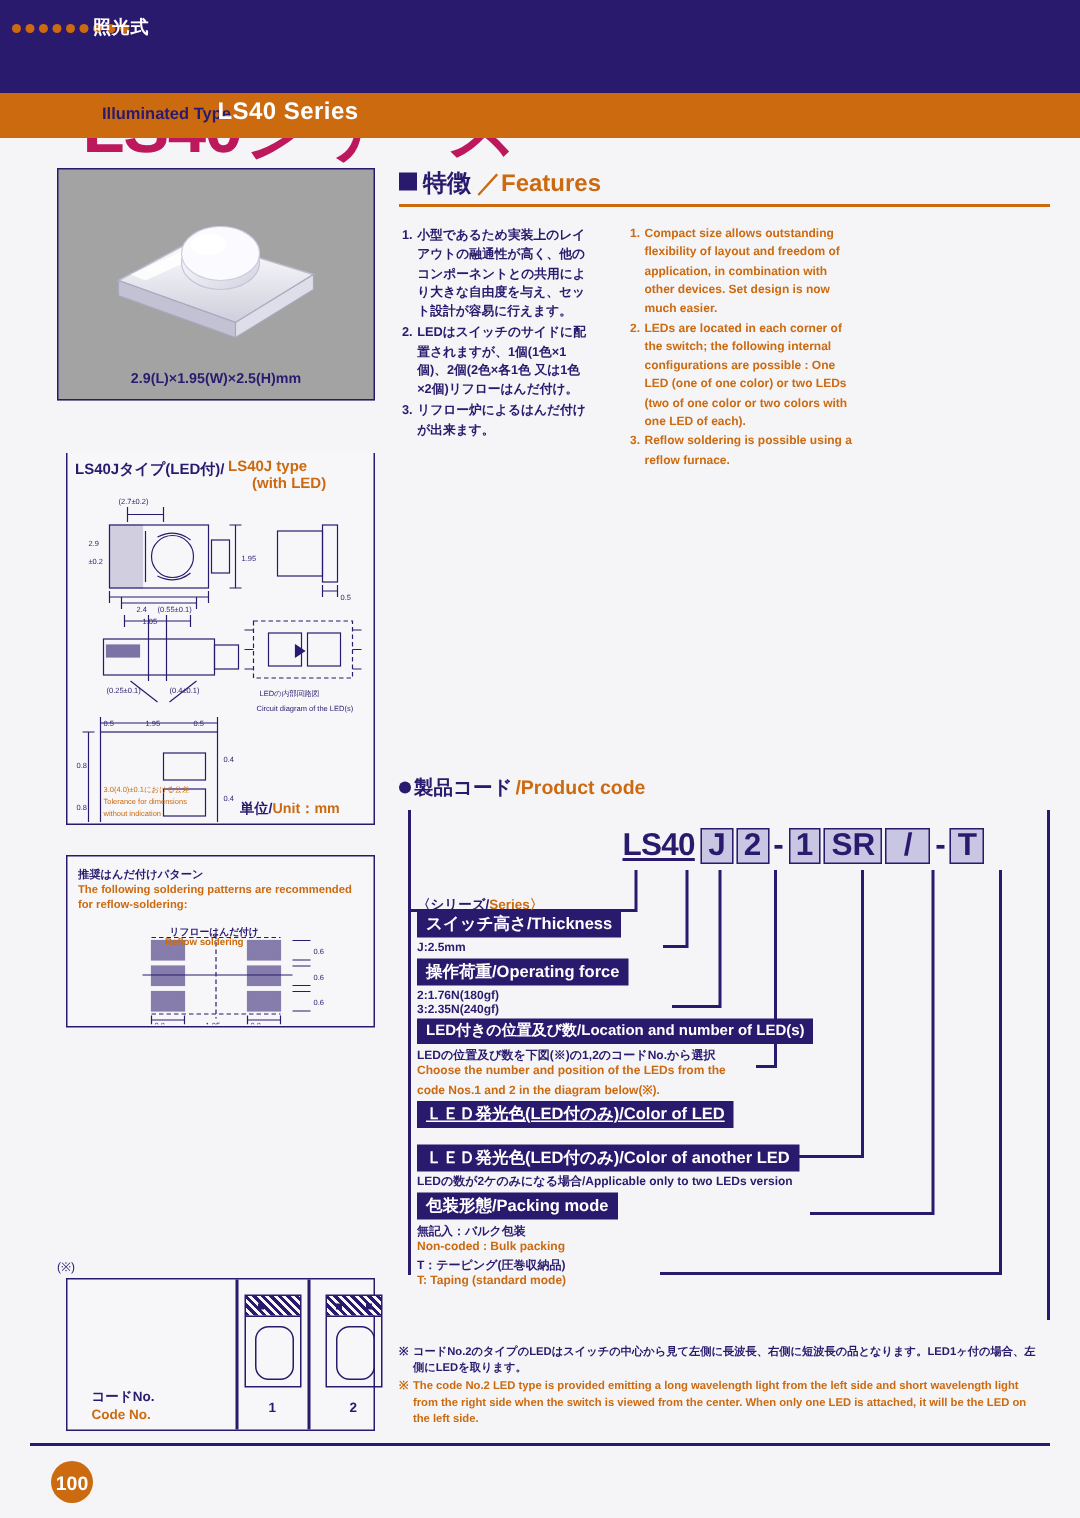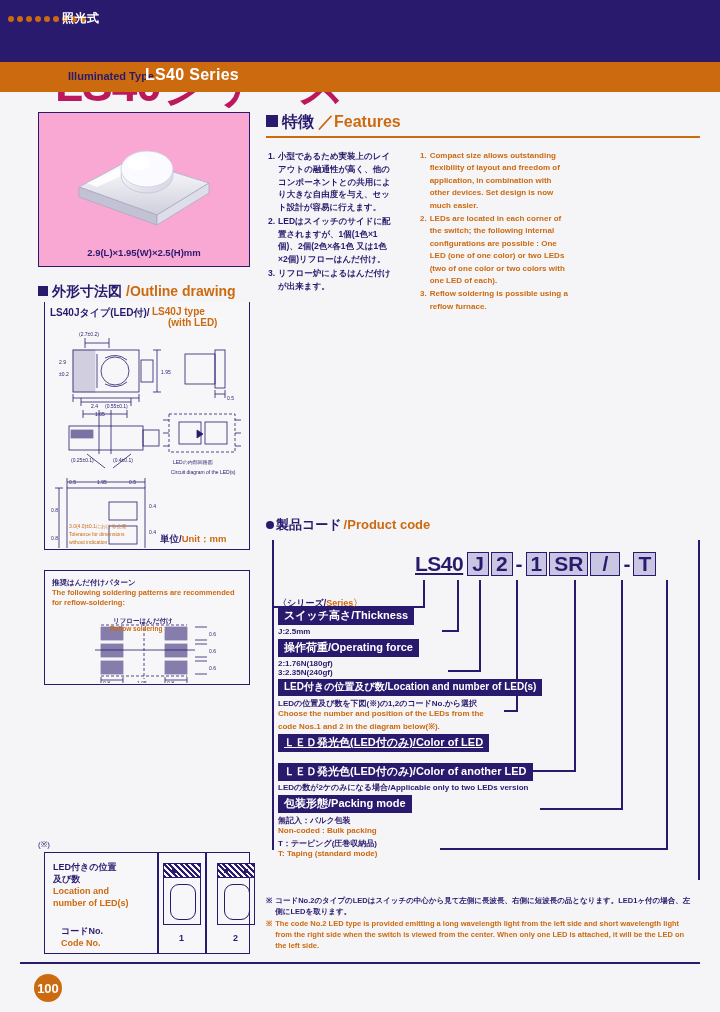--- a/index.html
+++ b/index.html
@@ -44,21 +44,21 @@
     font-size: 14px; font-weight: bold; color: #2a1a6e;
     display: flex; align-items: baseline; gap: 4px;
   }
   .sq-mark { display:inline-block; width: 10px; height: 10px; background: #2a1a6e; }
   .sec-head .jp { color: #2a1a6e; }
   .sec-head .en { color: #cc6a10; }
 
   
   .photo-box {
     position: absolute; left: 38px; top: 112px; width: 212px; height: 155px;
-    border: 1.5px solid #2a1a6e; background: #f9a8d4;
+    border: 1.5px solid #2a1a6e; background: #a3a3a3;
   }
   .photo-art { position: absolute; left: 30px; top: 22px; width: 150px; height: 90px; }
   .photo-cap {
     position: absolute; left: 0; right: 0; bottom: 8px;
     text-align: center; font-size: 9.5px; color: #2a1a6e; font-weight: bold;
   }
 
   .outline-head { position: absolute; left: 38px; top: 283px; }
   .outline-box {
     position: absolute; left: 44px; top: 302px; width: 206px; height: 248px;
@@ -216,25 +216,20 @@
       <polygon points="10,52 10,62 88,90 88,80" fill="#c2c2d4" stroke="#a9a9bd" stroke-width=".8"></polygon>
       <polygon points="88,80 88,90 140,58 140,48" fill="#dedeea" stroke="#a9a9bd" stroke-width=".8"></polygon>
       <polygon points="18,48 62,28 72,32 28,52" fill="#ffffff" opacity=".85"></polygon>
       <ellipse cx="78" cy="40" rx="26" ry="18" fill="url(#gdome)" stroke="#c4c4d6" stroke-width=".8"></ellipse>
       <ellipse cx="78" cy="34" rx="26" ry="18" fill="#fbfbff" stroke="#cccce0" stroke-width=".8"></ellipse>
       <ellipse cx="70" cy="28" rx="12" ry="7" fill="#ffffff" opacity=".9"></ellipse>
     </svg>
     <div class="photo-cap">2.9(L)×1.95(W)×2.5(H)mm</div>
   </div>
 
-  <div class="sec-head outline-head">
-    <span class="sq-mark"></span>
-    <span class="jp">外形寸法図</span>
-    <span class="en">/Outline drawing</span>
-  </div>
   <div class="outline-box">
     <svg width="206" height="246" viewBox="0 0 206 246">
       <g stroke="#2a1a6e" fill="none" stroke-width="0.8">
 
         <rect x="28" y="48" width="66" height="42"></rect>
         <rect x="28" y="48" width="22" height="42" fill="#2a1a6e" opacity=".18"></rect>
         <path d="M52,52 L52,86"></path>
         <circle cx="70" cy="69" r="14"></circle>
         <path d="M60,56 q12,-6 22,2"></path>
         <path d="M60,82 q12,6 22,-2"></path>
@@ -334,26 +329,20 @@
   </div>
   <div class="solder-jp">推奨はんだ付けパターン</div>
   <div class="solder-en">The following soldering patterns are recommended for reflow-soldering:</div>
   <div class="solder-sub-jp">リフローはんだ付け</div>
   <div class="solder-sub-en">Reflow soldering</div>
 
   <div class="table-note">(※)</div>
   <div class="led-table">
     <div class="vline" style="left:112px;"></div>
     <div class="vline" style="left:160px;"></div>
-    <div class="led-label">
-      <span class="jp">LED付きの位置</span>
-      <span class="jp">及び数</span>
-      <span class="en">Location and</span>
-      <span class="en">number of LED(s)</span>
-    </div>
     <div class="led-icon" style="left:118px; top:10px;">
       <div class="hatch"></div>
         <div class="dot" style="left:8px;"></div>
         <div class="oval"></div>
     </div>
     <div class="led-icon" style="left:172px; top:10px;">
       <div class="hatch"></div>
         <div class="dot" style="left:6px;"></div>
         <div class="dot" style="left:26px;"></div>
         <div class="oval"></div>

